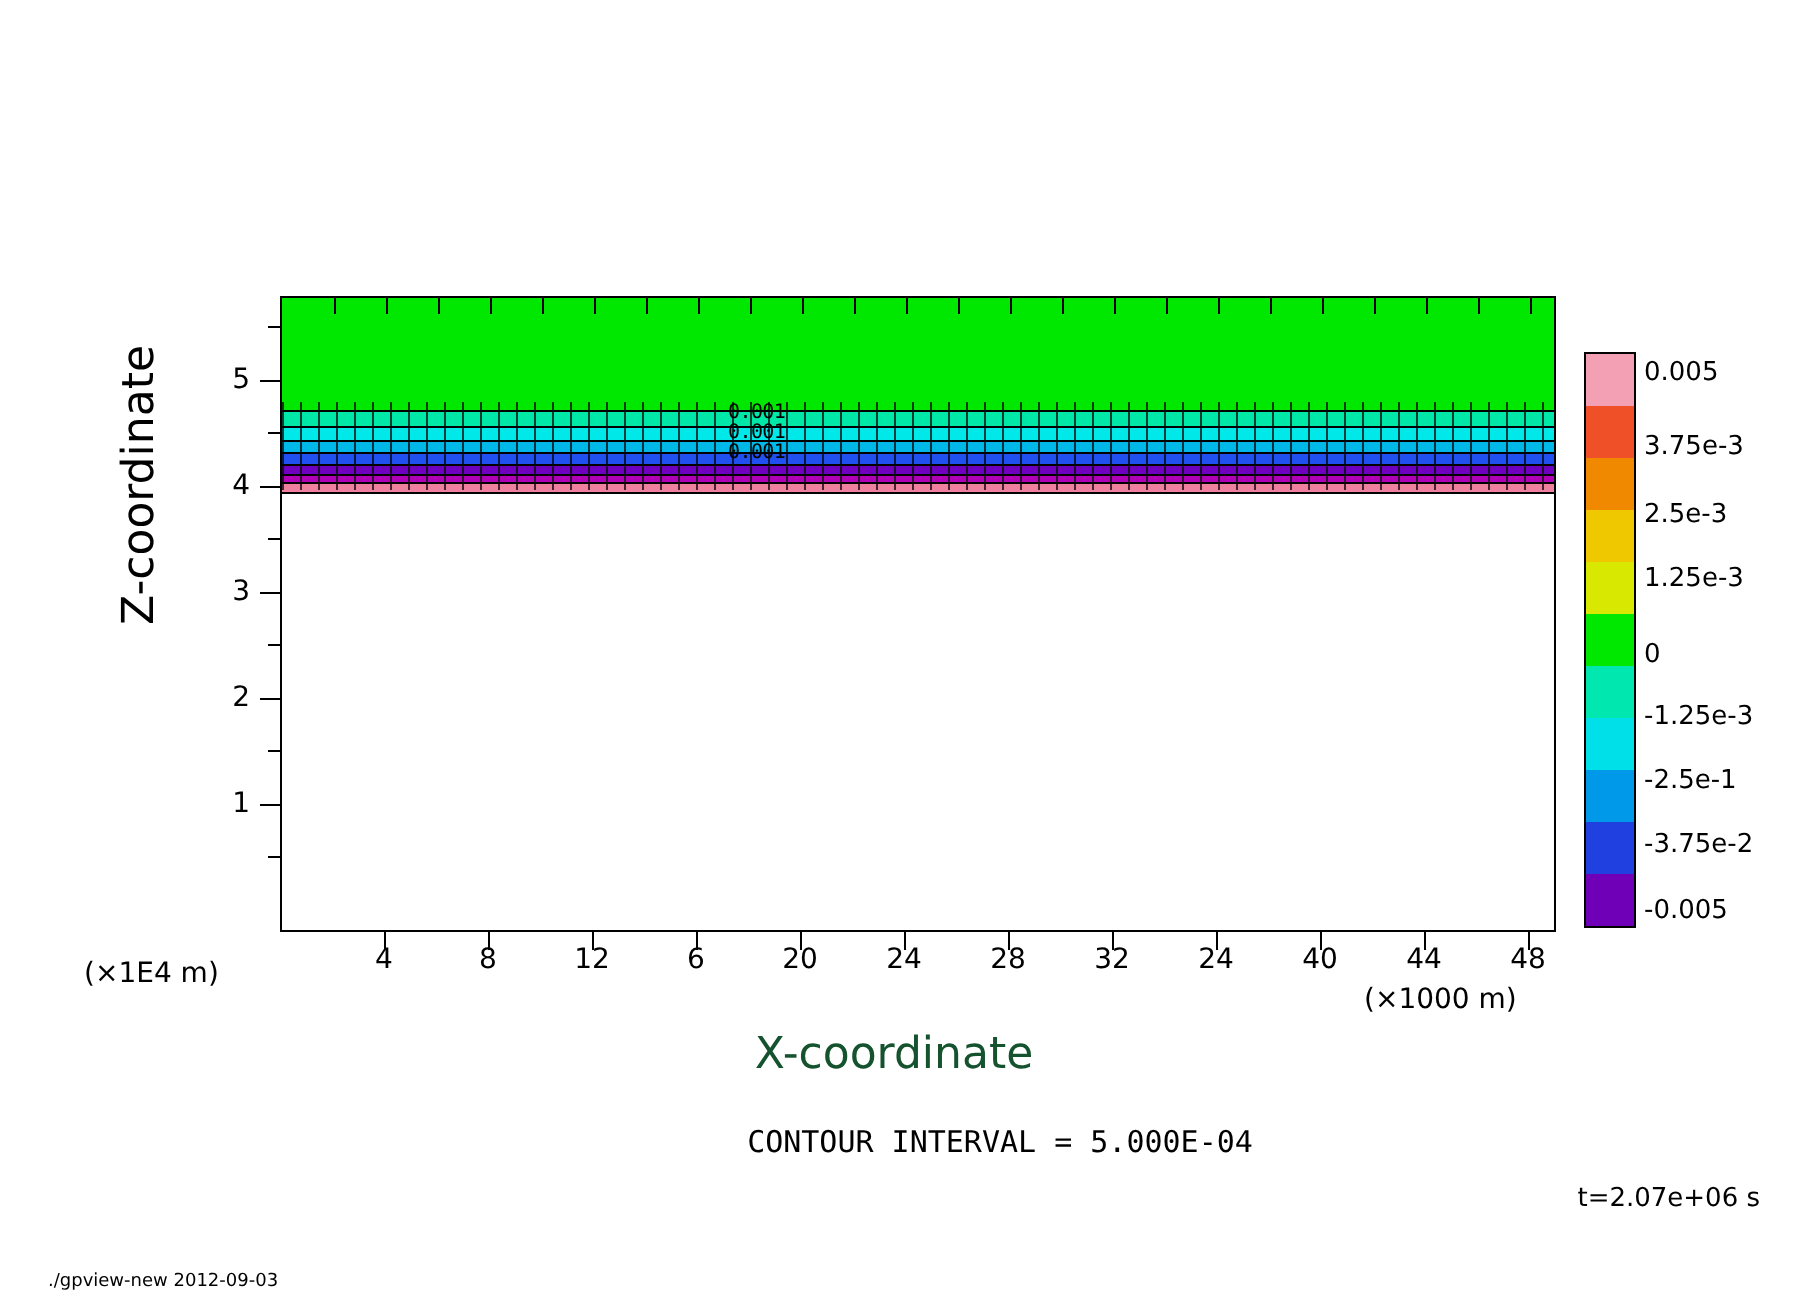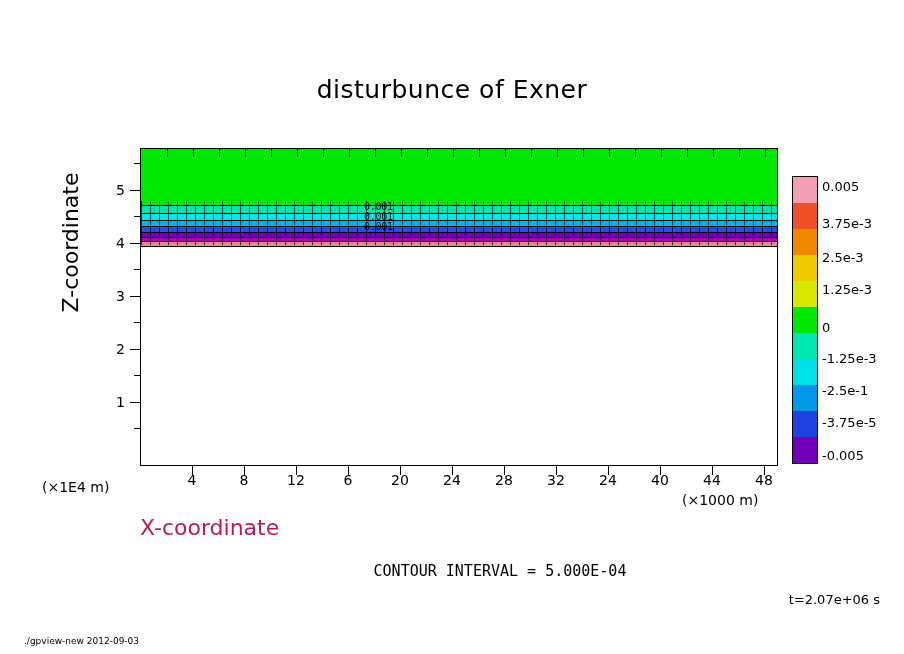--- a/index.html
+++ b/index.html
@@ -119,25 +119,26 @@
     left: -40px;
     top: 230px;
     width: 220px;
     text-align: center;
     font-size: 22px;
     transform: rotate(-90deg);
     transform-origin: center center;
     color: #000;
   }
   #x-axis-title {
-    left: 140px;
+    left: 128px;
     top: 515px;
     width: 638px;
+    text-align: center;
     font-size: 22px;
-    color: #be185d;
+    color: #14532d;
   }
   #y-units {
     left: 42px;
     top: 479px;
     font-size: 14px;
     color: #000;
   }
   #x-units {
     left: 682px;
     top: 492px;
@@ -198,21 +199,20 @@
     text-align: right;
     font-size: 9px;
     color: #000;
   }
 </style>
 </head>
 <body>
 
 <div id="stage">
 
-  <div class="abs" id="chart-title">disturbunce of Exner</div>
 
   <div id="y-axis-title">Z-coordinate</div>
 
   <div class="ylabel-txt" style="left:95px; top:182px; width:30px;">5</div>
   <div class="ylabel-txt" style="left:95px; top:235px; width:30px;">4</div>
   <div class="ylabel-txt" style="left:95px; top:288px; width:30px;">3</div>
   <div class="ylabel-txt" style="left:95px; top:341px; width:30px;">2</div>
   <div class="ylabel-txt" style="left:95px; top:394px; width:30px;">1</div>
 
   <div class="abs tick-h" style="left:130px; top:190px; width:10px;"></div>
@@ -323,20 +323,20 @@
     <div class="cb-cell" style="background:#7000b8;"></div>
   </div>
 
   <div class="cb-tick-label" style="top:179px;">0.005</div>
   <div class="cb-tick-label" style="top:216px;">3.75e-3</div>
   <div class="cb-tick-label" style="top:250px;">2.5e-3</div>
   <div class="cb-tick-label" style="top:282px;">1.25e-3</div>
   <div class="cb-tick-label" style="top:320px;">0</div>
   <div class="cb-tick-label" style="top:351px;">-1.25e-3</div>
   <div class="cb-tick-label" style="top:383px;">-2.5e-1</div>
-  <div class="cb-tick-label" style="top:415px;">-3.75e-5</div>
+  <div class="cb-tick-label" style="top:415px;">-3.75e-2</div>
   <div class="cb-tick-label" style="top:448px;">-0.005</div>
 
   <div class="abs" id="contour-interval">CONTOUR INTERVAL = 5.000E-04</div>
   <div class="abs" id="time-stamp">t=2.07e+06 s</div>
   <div class="abs" id="footer-left">./gpview-new  2012-09-03</div>
 
 </div>
 
 </body></html>

